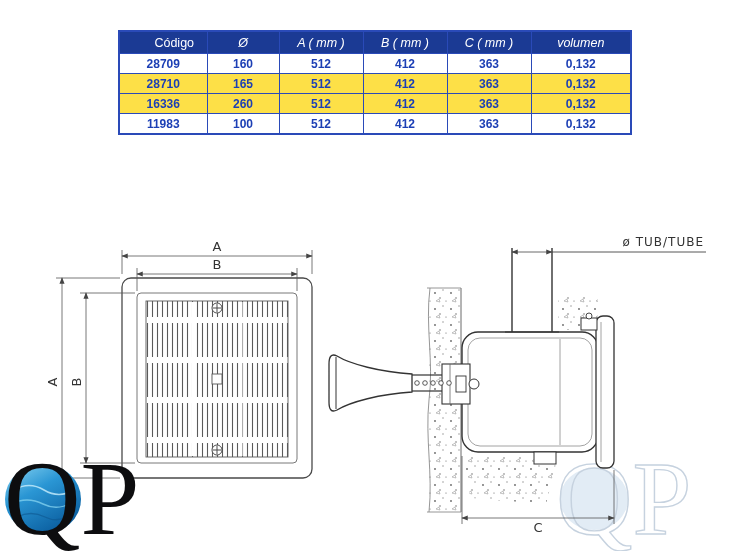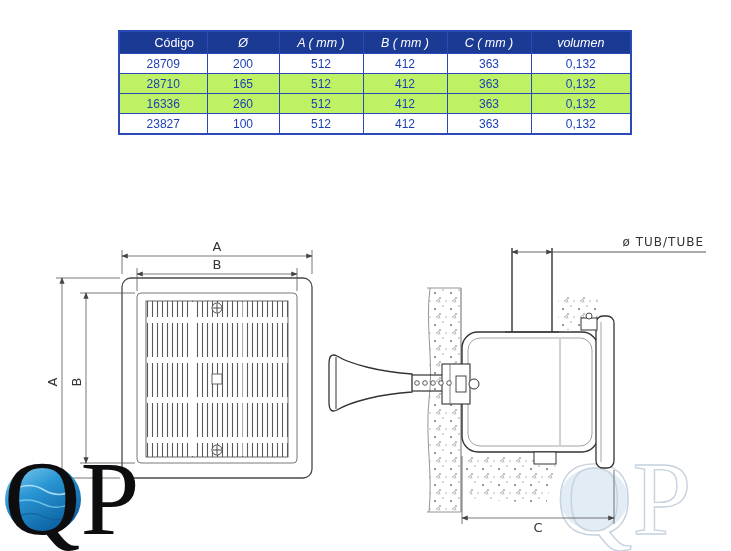--- a/index.html
+++ b/index.html
@@ -6,22 +6,22 @@
   .page{position:relative;width:731px;height:551px;background:#ffffff;overflow:hidden;
         font-family:"Liberation Sans",sans-serif;}
   
   .spec-table{position:absolute;left:118px;top:30px;width:512px;border-collapse:collapse;
               table-layout:fixed;border:2px solid #2a4ab8;background:#fff;}
   .spec-table th,.spec-table td{border:1px solid #2a4ab8;text-align:center;padding:0;
               height:19px;overflow:hidden;font-size:12px;}
   .spec-table thead th{background:#1b3a94;color:#ffffff;font-style:italic;font-weight:400;
               height:21px;font-size:12.5px;}
   .spec-table thead th.upright{font-style:normal;padding-left:22px;}
-  .spec-table td{color:#1c3fb5;}
-  .spec-table tr.alt td{background:#bef264;}
+  .spec-table td{color:#1c3fb5;font-weight:bold;}
+  .spec-table tr.alt td{background:#fde047;}
   
   .drawings{position:absolute;left:0;top:0;}
   .dim{font-family:"DejaVu Sans",sans-serif;font-size:13px;fill:#333333;}
   .dim-sm{font-family:"DejaVu Sans",sans-serif;font-size:12px;fill:#333333;letter-spacing:1px;}
   .serif-logo{font-family:"Liberation Serif",serif;}
 </style>
 </head>
 <body>
 
 <div class="page">
@@ -41,21 +41,21 @@
         <th>Ø</th>
         <th>A ( mm )</th>
         <th>B ( mm )</th>
         <th>C ( mm )</th>
         <th>volumen</th>
       </tr>
     </thead>
     <tbody>
       <tr>
         <td>28709</td>
-        <td>200</td>
+        <td>160</td>
         <td>512</td>
         <td>412</td>
         <td>363</td>
         <td>0,132</td>
       </tr>
       <tr class="alt">
         <td>28710</td>
         <td>165</td>
         <td>512</td>
         <td>412</td>
@@ -64,21 +64,21 @@
       </tr>
       <tr class="alt">
         <td>16336</td>
         <td>260</td>
         <td>512</td>
         <td>412</td>
         <td>363</td>
         <td>0,132</td>
       </tr>
       <tr>
-        <td>23827</td>
+        <td>11983</td>
         <td>100</td>
         <td>512</td>
         <td>412</td>
         <td>363</td>
         <td>0,132</td>
       </tr>
     </tbody>
   </table>
 
   <svg class="drawings" width="731" height="551" viewBox="0 0 731 551">

